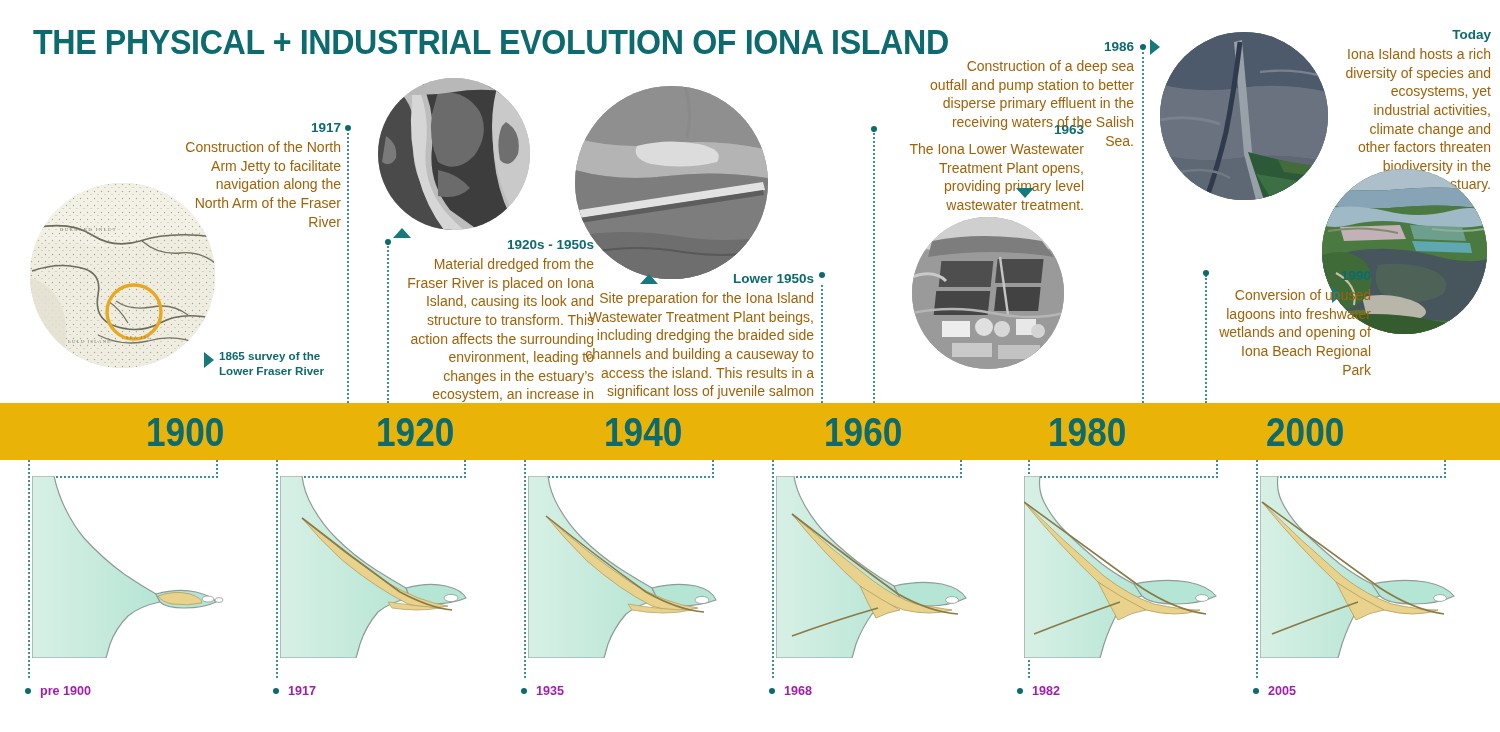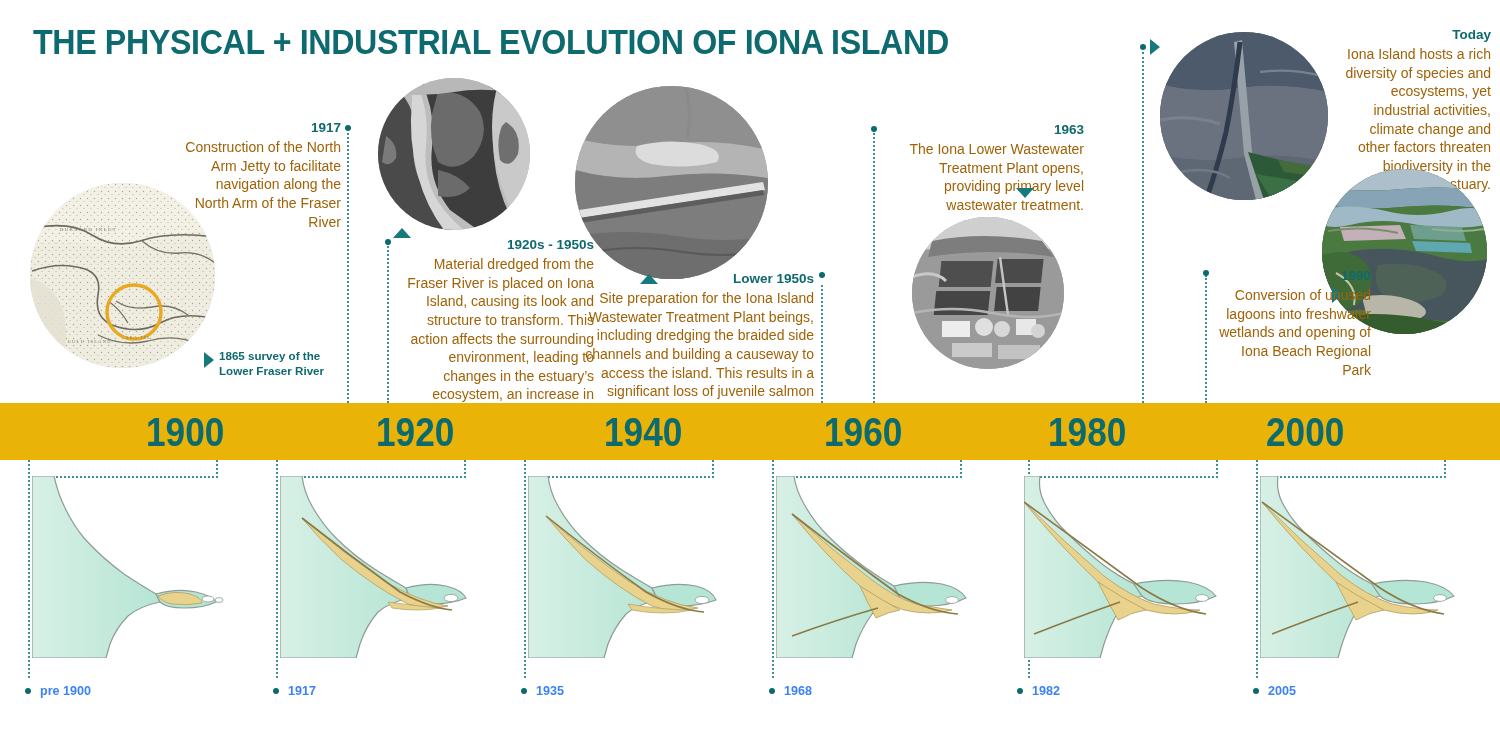--- a/index.html
+++ b/index.html
@@ -99,21 +99,21 @@
     transform: scaleX(0.88);
     transform-origin: left top;
     white-space: nowrap;
   }
 
   
   .map-panel { position: absolute; top: 476px; width: 208px; height: 182px; }
   .map-panel svg { display: block; width: 208px; height: 182px; }
   .panel-label {
     position: absolute;
-    font-size: 12.6px; font-weight: bold; color: #3b82f6;
+    font-size: 12.6px; font-weight: bold; color: #a21caf;
     white-space: nowrap;
   }
   .panel-dot {
     position: absolute; width: 6px; height: 6px;
     border-radius: 50%; background: #0d6a6e;
   }
   .panel-vline {
     position: absolute; width: 0;
     border-left: 2px dotted #3f8f92;
   }
@@ -240,20 +240,24 @@
       <circle cx="126" cy="114" r="7" fill="#d4d4d4"></circle>
       <rect x="40" y="126" width="40" height="14" fill="#cacaca"></rect>
       <rect x="86" y="128" width="42" height="14" fill="#c2c2c2"></rect>
       <path d="M0 96 Q40 88 80 96 Q120 104 152 96" fill="none" stroke="#b5b5b5" stroke-width="2.4"></path>
     </svg>
   </div>
 
   <div class="vline" style="left:1142px; top:52px; height:351px;"></div>
   <div class="dot" style="left:1140px; top:44px;"></div>
   <div class="tri-right" style="left:1150px; top:39px;"></div>
+  <div class="anno right-align" style="left:930px; top:38px; width:204px;">
+    <div class="anno-year">1986</div>
+    <div class="anno-body">Construction of a deep sea outfall and pump station to better disperse primary effluent in the receiving waters of the Salish Sea.</div>
+  </div>
 
   <div class="photo" style="left:1160px; top:32px; width:168px; height:168px;">
     <svg viewBox="0 0 168 168" preserveAspectRatio="none" aria-hidden="true">
       <rect width="168" height="168" fill="#5a6472"></rect>
       <path d="M0 0 H168 V60 Q120 50 80 56 Q36 62 0 52 Z" fill="#4d5a6b"></path>
       <path d="M0 52 Q36 62 80 56 Q120 50 168 60 V130 Q120 120 80 126 Q36 132 0 122 Z" fill="#6a7280"></path>
       <path d="M0 122 Q36 132 80 126 Q120 120 168 130 V168 H0 Z" fill="#5e6774"></path>
       <path d="M82 8 L92 120 L106 168 L96 168 L84 122 L74 10 Z" fill="#98a0a8"></path>
       <path d="M80 10 Q74 60 66 100 Q58 134 46 168" fill="none" stroke="#2f3b4c" stroke-width="5"></path>
       <path d="M88 120 L168 140 L168 168 L104 168 Z" fill="#2c5a38"></path>

